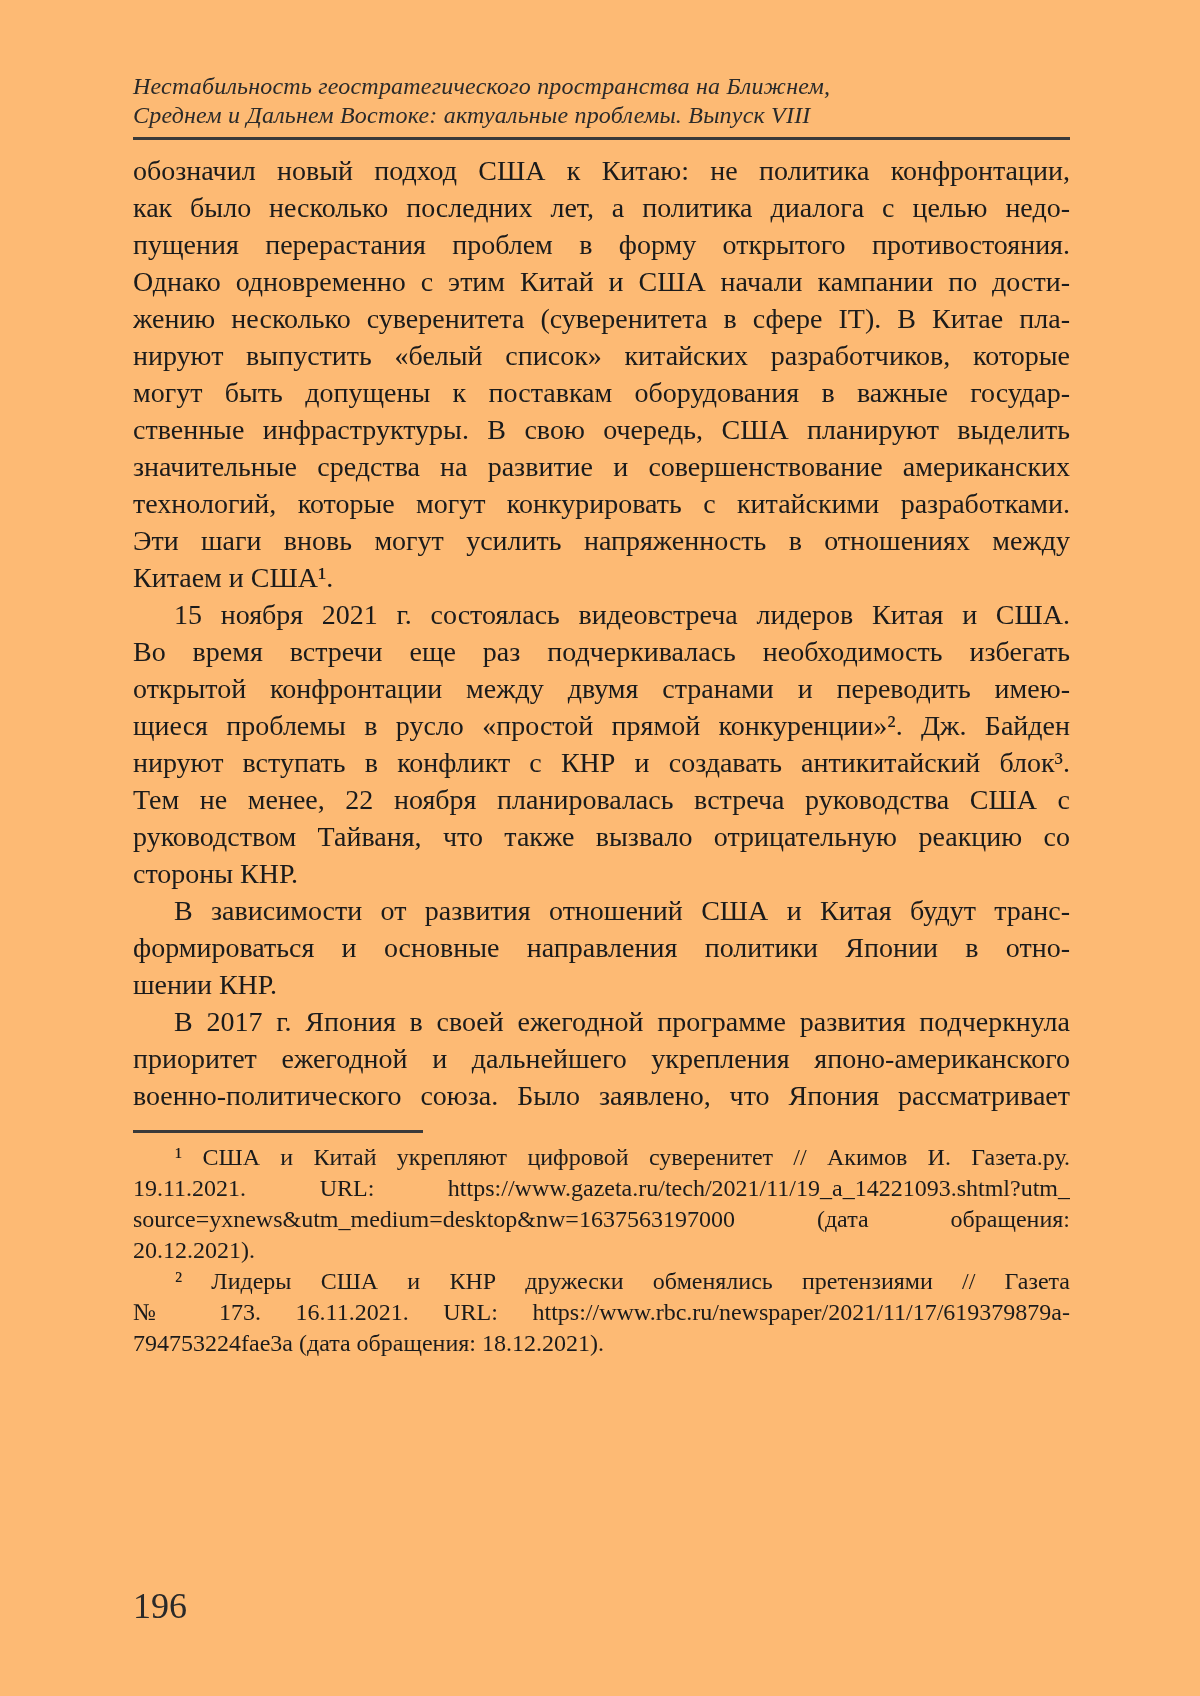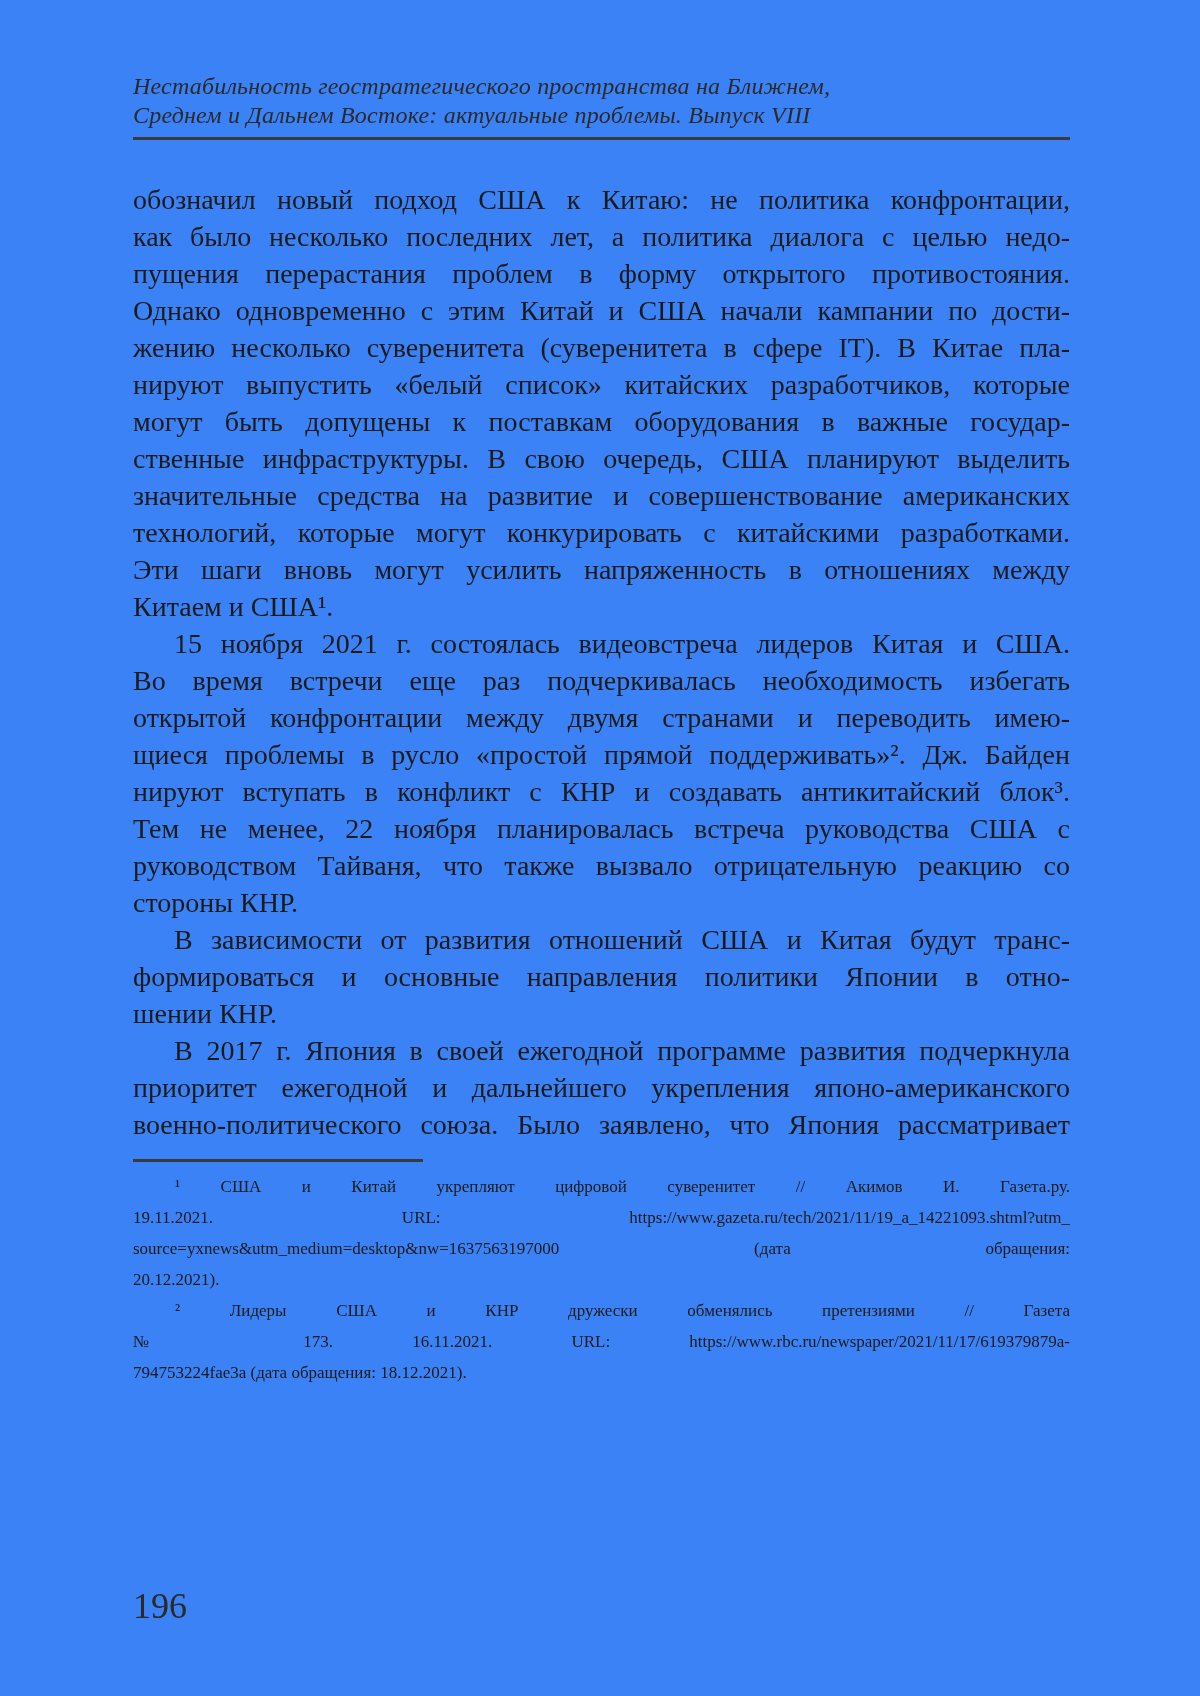--- a/index.html
+++ b/index.html
@@ -4,21 +4,21 @@
 <style>
   html, body {
     margin: 0;
     padding: 0;
     background: #ffffff;
   }
   .page {
     position: relative;
     width: 1200px;
     height: 1696px;
-    background: #3b82f6;
+    background: #fdba74;
     color: #1b1b1b;
     font-family: "Liberation Serif", "DejaVu Serif", serif;
     overflow: hidden;
   }
   .content {
     position: absolute;
     left: 133px;
     top: 0;
     width: 937px;
   }
@@ -30,21 +30,21 @@
     color: #2a2a2a;
     letter-spacing: 0.2px;
   }
   .header-rule {
     margin-top: 7px;
     height: 3px;
     background: #3a3a3a;
     border: none;
   }
   .body-text {
-    margin-top: 41px;
+    margin-top: 12px;
     font-size: 28px;
     line-height: 37px;
   }
   .paragraph {
     margin: 0;
   }
   .line {
     text-align: justify;
     text-align-last: justify;
     white-space: normal;
@@ -60,21 +60,21 @@
   .footnote-rule {
     margin-top: 16px;
     margin-bottom: 0;
     width: 290px;
     height: 3px;
     background: #3a3a3a;
     border: none;
   }
   .footnotes {
     margin-top: 9px;
-    font-size: 17px;
+    font-size: 24px;
     line-height: 31px;
   }
   .footnotes .line {
     height: 31px;
   }
   .footnotes .line.indent {
     text-indent: 42px;
   }
   .page-number {
     position: absolute;
@@ -109,21 +109,21 @@
           <div class="line">ственные инфраструктуры. В свою очередь, США планируют выделить</div>
           <div class="line">значительные средства на развитие и совершенствование американских</div>
           <div class="line">технологий, которые могут конкурировать с китайскими разработками.</div>
           <div class="line">Эти шаги вновь могут усилить напряженность в отношениях между</div>
           <div class="line last">Китаем и США¹.</div>
         </div>
         <div class="paragraph">
           <div class="line indent">15 ноября 2021 г. состоялась видеовстреча лидеров Китая и США.</div>
           <div class="line">Во время встречи еще раз подчеркивалась необходимость избегать</div>
           <div class="line">открытой конфронтации между двумя странами и переводить имею-</div>
-          <div class="line">щиеся проблемы в русло «простой прямой поддерживать»². Дж. Байден</div>
+          <div class="line">щиеся проблемы в русло «простой прямой конкуренции»². Дж. Байден</div>
           <div class="line">нируют вступать в конфликт с КНР и создавать антикитайский блок³.</div>
           <div class="line">Тем не менее, 22 ноября планировалась встреча руководства США с</div>
           <div class="line">руководством Тайваня, что также вызвало отрицательную реакцию со</div>
           <div class="line last">стороны КНР.</div>
         </div>
         <div class="paragraph">
           <div class="line indent">В зависимости от развития отношений США и Китая будут транс-</div>
           <div class="line">формироваться и основные направления политики Японии в отно-</div>
           <div class="line last">шении КНР.</div>
         </div>

